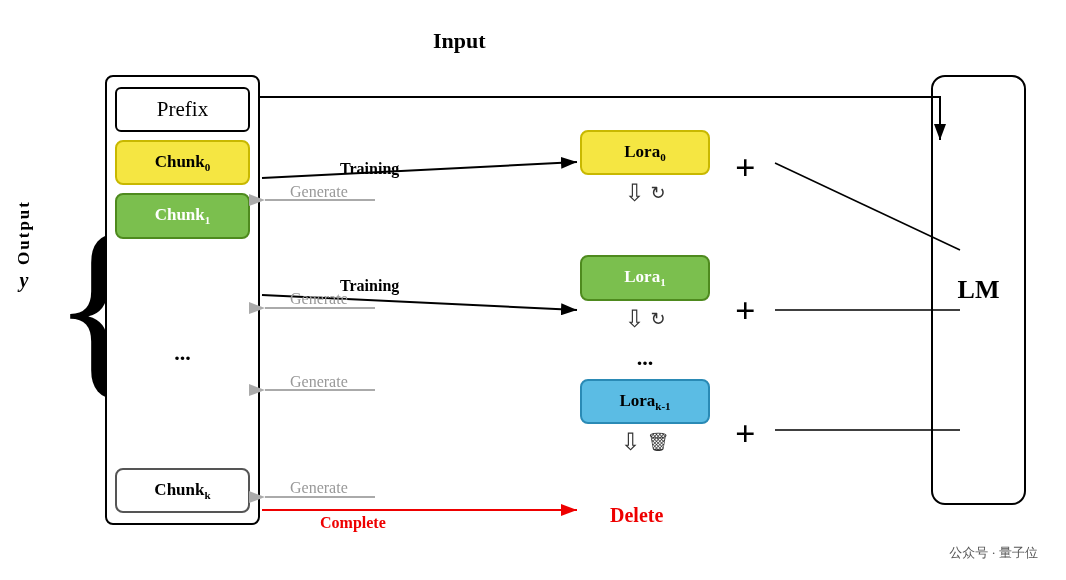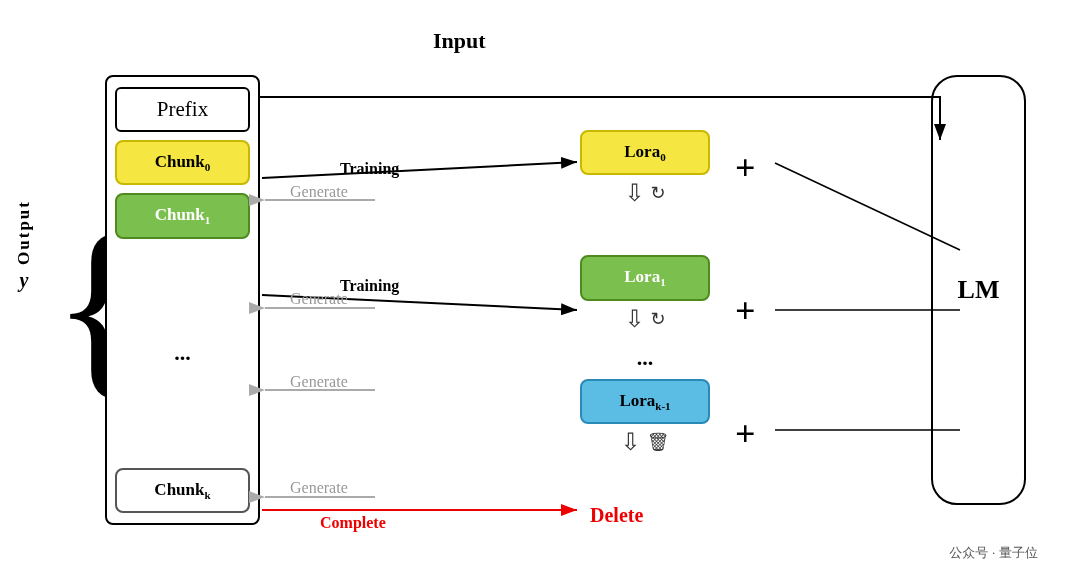--- a/index.html
+++ b/index.html
@@ -143,21 +143,21 @@
     }
 
     
     .lm-box {
       position: absolute;
       top: 75px;
       right: 40px;
       width: 95px;
       height: 430px;
       border: 2.5px solid #000;
-      border-radius: 26px;
+      border-radius: 14px;
       display: flex;
       align-items: center;
       justify-content: center;
       font-size: 26px;
       font-weight: bold;
       background: #fff;
     }
 
     
     .arrows-svg {
@@ -311,17 +311,17 @@
   <div class="arrow-label gray-text" style="top:290px; left:290px;">Generate</div>
 
   <div class="arrow-label black-text" style="top:277px; left:340px;">Training</div>
 
   <div class="arrow-label gray-text" style="top:373px; left:290px;">Generate</div>
 
   <div class="arrow-label gray-text" style="top:479px; left:290px;">Generate</div>
 
   <div class="arrow-label red-text" style="top:514px; left:320px;">Complete</div>
 
-  <div class="delete-label" style="top:504px; left:590px;font-family:Liberation Serif, serif;">Delete</div>
+  <div class="delete-label" style="top:504px; left:610px;font-family:Liberation Serif, serif;">Delete</div>
 
   <div class="watermark">公众号 · 量子位</div>
 
 </div>
 
 </body></html>

